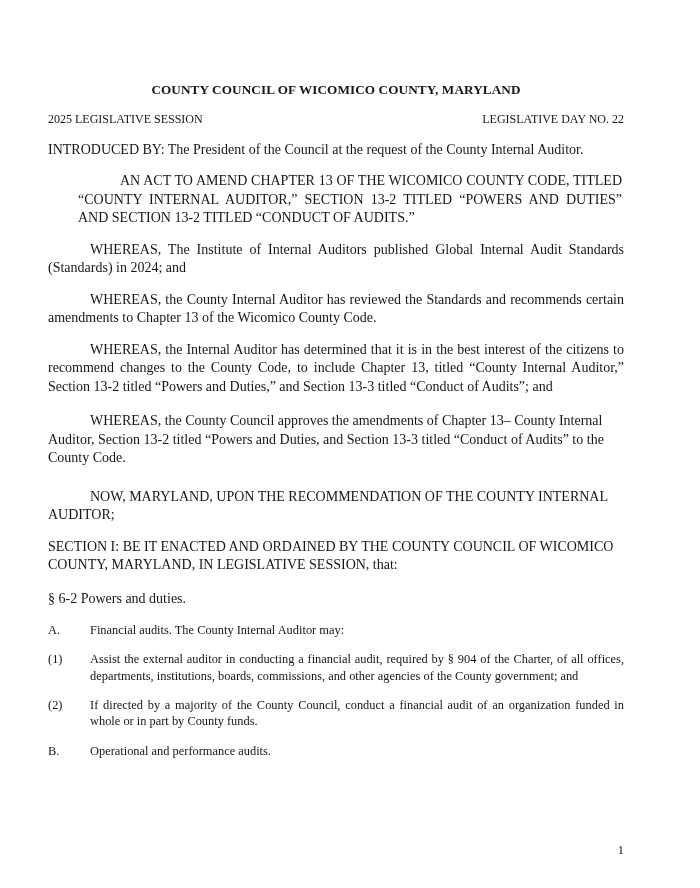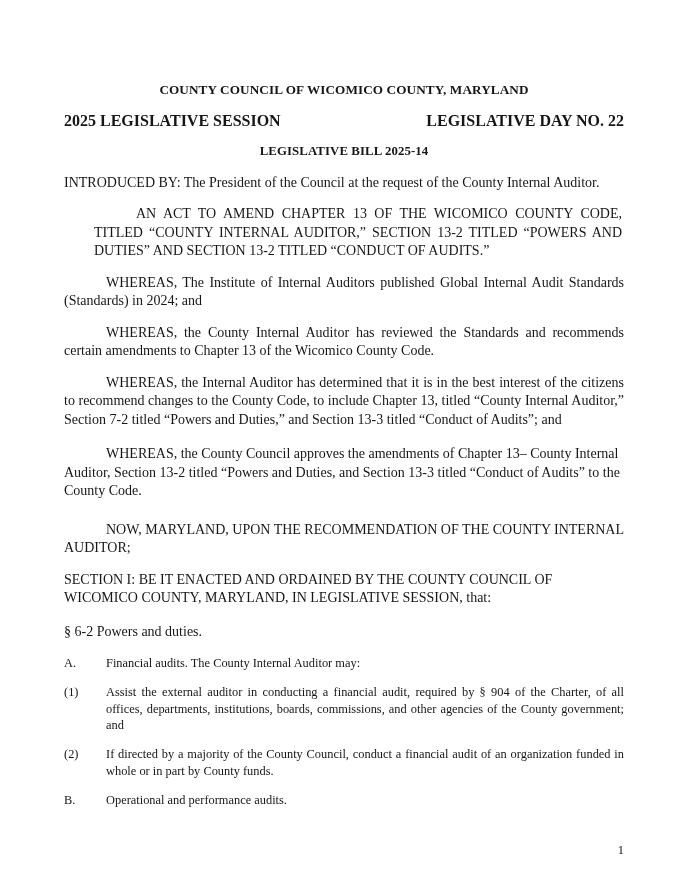--- a/index.html
+++ b/index.html
@@ -13,35 +13,35 @@
     font-family: "Liberation Serif", serif;
     color: #161616;
     position: relative;
     overflow: hidden;
   }
   .page {
     position: relative;
     width: 700px;
     height: 888px;
     box-sizing: border-box;
-    padding: 82px 76px 30px 64px;
+    padding: 82px 76px 30px 48px;
   }
   .doc-title {
     text-align: center;
     font-weight: bold;
     font-size: 13.2px;
     letter-spacing: 0.1px;
     margin: 0 0 14px 0;
   }
   .session-row {
     display: flex;
     justify-content: space-between;
     align-items: flex-end;
-    font-weight: bold;
-    font-size: 16px;
+    font-weight: normal;
+    font-size: 12px;
     margin: 0 0 14px 0;
   }
   .bill-number {
     text-align: center;
     font-weight: bold;
     font-size: 12.8px;
     margin: 0 0 15px 0;
     letter-spacing: 0.1px;
   }
   p {
@@ -87,31 +87,30 @@
 
 <div class="page">
 
   <div class="doc-title">COUNTY COUNCIL OF WICOMICO COUNTY, MARYLAND</div>
 
   <div class="session-row">
     <span>2025 LEGISLATIVE SESSION</span>
     <span>LEGISLATIVE DAY NO. 22</span>
   </div>
 
-  <div class="bill-number">LEGISLATIVE BILL 2025-14</div>
 
   <p class="nojust">INTRODUCED BY:  The President of the Council at the request of the County Internal Auditor.</p>
 
   <p class="act-block indent">AN ACT TO AMEND CHAPTER 13 OF THE WICOMICO COUNTY CODE, TITLED “COUNTY INTERNAL AUDITOR,” SECTION 13-2 TITLED “POWERS AND DUTIES” AND SECTION 13-2 TITLED “CONDUCT OF AUDITS.”</p>
 
   <p class="indent">WHEREAS, The Institute of Internal Auditors published Global Internal Audit Standards (Standards) in 2024; and</p>
 
   <p class="indent">WHEREAS, the County Internal Auditor has reviewed the Standards and recommends certain amendments to Chapter 13 of the Wicomico County Code.</p>
 
-  <p class="indent">WHEREAS, the Internal Auditor has determined that it is in the best interest of the citizens to recommend changes to the County Code, to include Chapter 13, titled “County Internal Auditor,” Section 7-2 titled “Powers and Duties,” and Section 13-3 titled “Conduct of Audits”; and</p>
+  <p class="indent">WHEREAS, the Internal Auditor has determined that it is in the best interest of the citizens to recommend changes to the County Code, to include Chapter 13, titled “County Internal Auditor,” Section 13-2 titled “Powers and Duties,” and Section 13-3 titled “Conduct of Audits”; and</p>
 
   <p class="indent gap-top-small nojust">WHEREAS, the County Council approves the amendments of Chapter 13– County Internal Auditor, Section 13-2 titled “Powers and Duties, and Section 13-3 titled “Conduct of Audits” to the County Code.</p>
 
   <p class="indent gap-top nojust">NOW, MARYLAND, UPON THE RECOMMENDATION OF THE COUNTY INTERNAL AUDITOR;</p>
 
   <p class="nojust">SECTION I:  BE IT ENACTED AND ORDAINED BY THE COUNTY COUNCIL OF WICOMICO COUNTY, MARYLAND, IN LEGISLATIVE SESSION, that:</p>
 
 
   <p class="nojust gap-top-small">§ 6-2  Powers and duties.</p>
 

